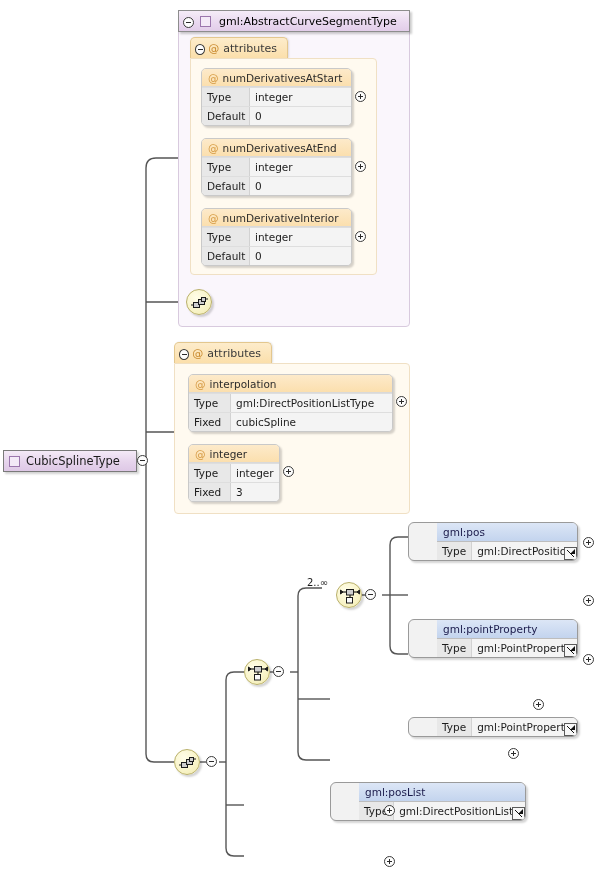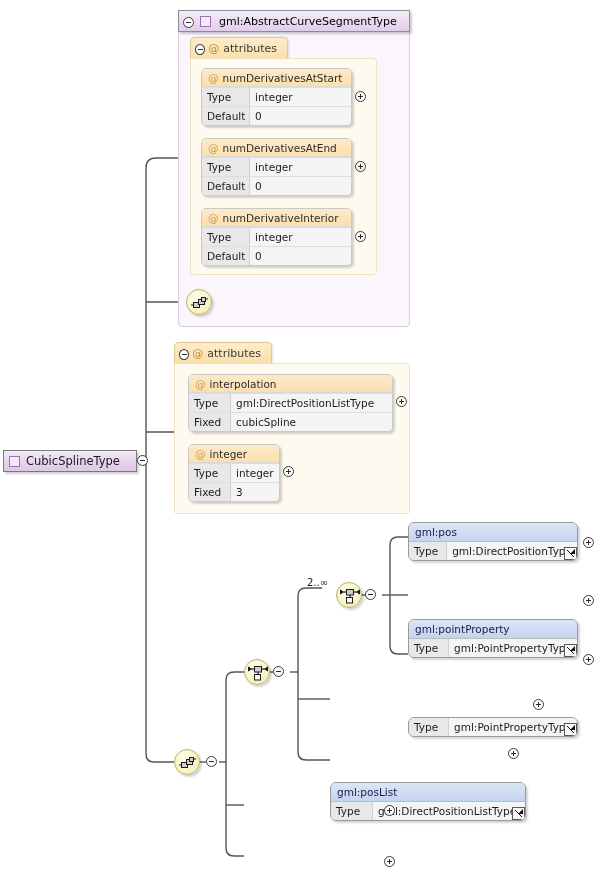--- a/index.html
+++ b/index.html
@@ -82,21 +82,21 @@
   .attrcard .row .v{
     background:#f4f4f4;display:flex;align-items:center;
     padding:0 5px;color:#1c1c1c;flex:1;white-space:nowrap;
   }
 
   
   .elcard{
     border-radius:6px;
     box-shadow:2px 2px 2px rgba(0,0,0,.17);
     background:#f2f2f2;border:1px solid #9a9a9a;
-    overflow:hidden;position:relative;
+    overflow:hidden;position:relative;padding-left:28px;
   }
   .elcard .hdr{
     height:18px;display:flex;align-items:center;white-space:nowrap;
     background:linear-gradient(to bottom,#dce6f6 0%,#c3d4ee 100%);
     padding-left:6px;font-size:10.5px;color:#1a1a4a;
     border-bottom:1px solid #bdbdbd;
   }
   .elcard .row{
     height:18px;display:flex;align-items:stretch;font-size:10.5px;
   }

